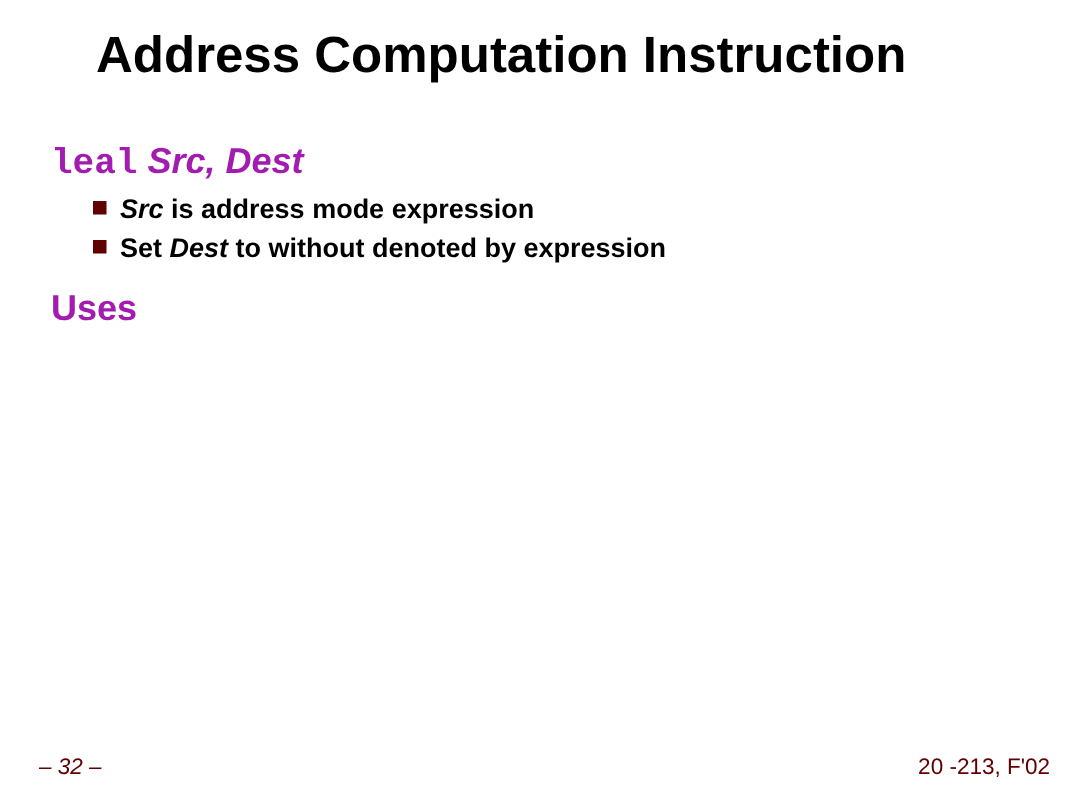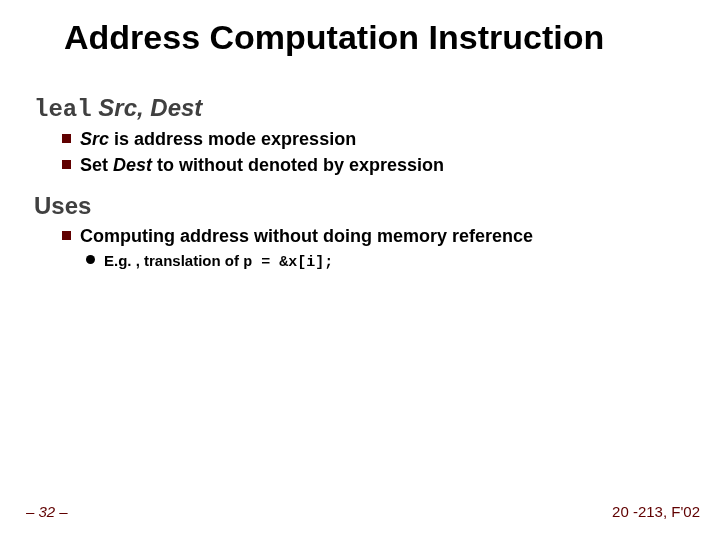--- a/index.html
+++ b/index.html
@@ -30,21 +30,21 @@
   }
   .body {
     position: absolute;
     top: 94px;
     left: 34px;
     width: 660px;
   }
   .h-sec {
     font-size: 24px;
     font-weight: bold;
-    color: #404040;
+    color: #a21caf;
     margin-bottom: 4px;
   }
   .mono {
     font-family: "Courier New", Courier, monospace;
     font-style: normal;
     font-weight: bold;
   }
   .ital {
     font-style: italic;
   }
@@ -133,28 +133,20 @@
         <span></span><span class="ital">Src</span><span> is address mode expression</span>
       </li>
       <li>
         <span>Set </span><span class="ital">Dest</span><span> to without denoted by expression</span>
       </li>
     </ul>
 
     <div class="h-sec">Uses</div>
 
     <ul class="b1">
-      <li>
-        <span>Computing address without doing memory reference</span>
-        <ul class="b2">
-          <li>
-            <span>E.g. , translation of </span><span class="code">p = &amp;x[i];</span>
-          </li>
-        </ul>
-      </li>
     </ul>
 
   </div>
 
   <div class="footer-left">– 32 –</div>
   <div class="footer-right">20 -213, F'02</div>
 
 </div>
 
 </body></html>

